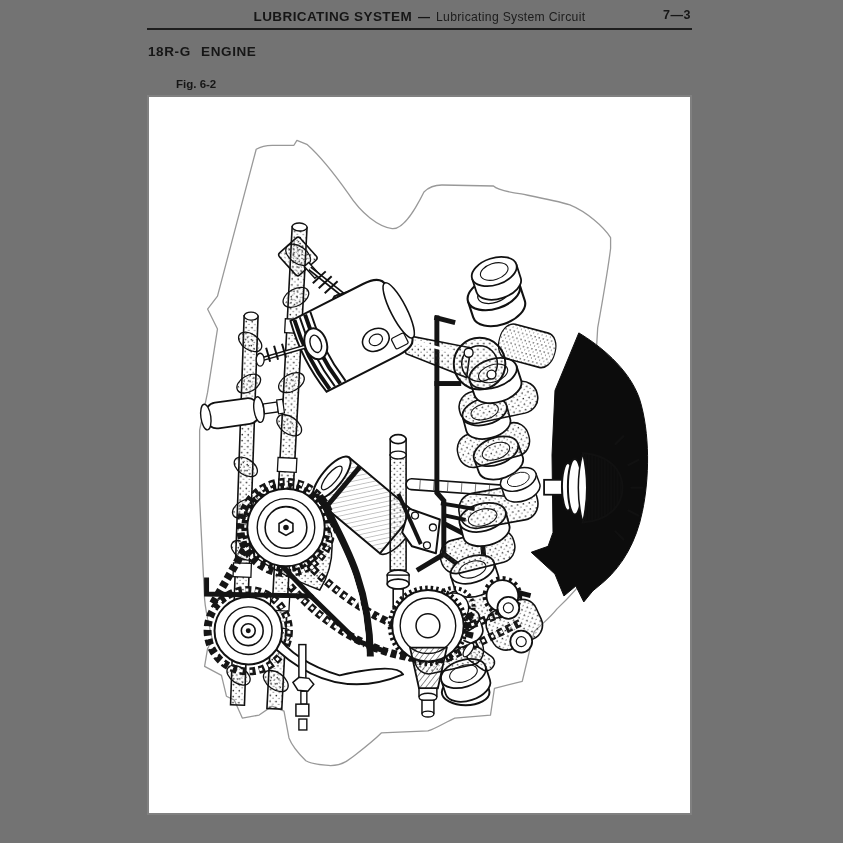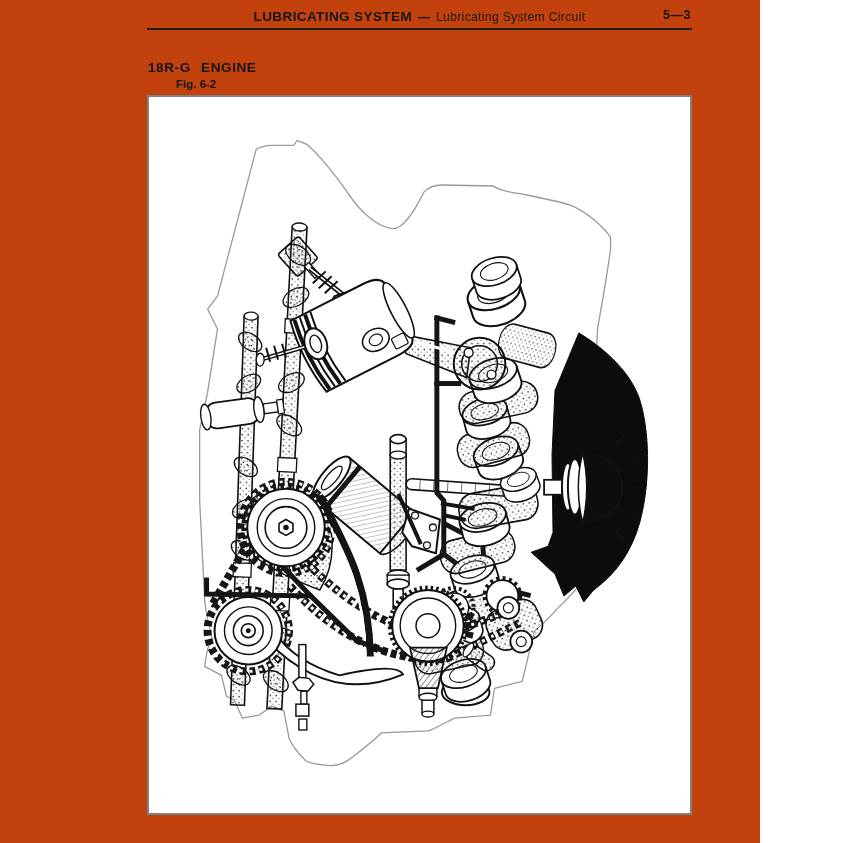--- a/index.html
+++ b/index.html
@@ -1,41 +1,41 @@
 <!DOCTYPE html>
 <html><head>
 <meta charset="utf-8">
 <style>
   html,body{margin:0;padding:0;background:#ffffff;}
-  .page{position:relative;width:760px;height:843px;background:#c2410c;overflow:hidden;
+  .page{position:relative;width:843px;height:843px;background:#737373;overflow:hidden;
         font-family:"Liberation Sans",sans-serif;color:#161616;}
   .hdr{position:absolute;left:147px;top:4px;width:545px;height:24px;
        border-bottom:2.5px solid #1d1d1d;}
   .hdr-center{position:absolute;left:0;right:0;top:3px;text-align:center;white-space:nowrap;}
   .hdr-title{font-weight:bold;font-size:13.5px;letter-spacing:.4px;}
   .hdr-sep{font-size:12px;font-weight:bold;margin:0 6px;}
   .hdr-sub{font-size:12.2px;letter-spacing:.3px;color:#1c1c1c;}
   .hdr-page{position:absolute;right:1px;top:4px;font-size:12.5px;font-weight:bold;letter-spacing:.5px;}
-  .sec{position:absolute;left:148px;top:60px;font-size:13.5px;font-weight:bold;
+  .sec{position:absolute;left:148px;top:44px;font-size:13.5px;font-weight:bold;
        letter-spacing:.6px;word-spacing:6px;}
   .figlab{position:absolute;left:148px;top:78px;font-size:11.5px;font-weight:bold;padding-left:28px;}
   .frame{position:absolute;left:147px;top:95px;width:545px;height:720px;
          border:2px solid #808080;box-sizing:border-box;background:#fff;}
   .frame svg{position:absolute;left:0;top:0;}
 </style>
 </head>
 <body>
 
 <div class="page">
 
   <div class="hdr">
     <div class="hdr-center">
       <span class="hdr-title">LUBRICATING SYSTEM</span><span class="hdr-sep">—</span><span class="hdr-sub">Lubricating System Circuit</span>
     </div>
-    <span class="hdr-page">5—3</span>
+    <span class="hdr-page">7—3</span>
   </div>
 
   <div class="sec">18R-G ENGINE</div>
   <div class="figlab">Fig. 6-2</div>
 
   <div class="frame">
     <svg width="541" height="716" viewBox="0 0 545 720">
       <defs>
         <pattern id="stip" width="6" height="6" patternUnits="userSpaceOnUse">
           <circle cx="1.3" cy="1.6" r="0.85" fill="#2c2c2c"></circle>

